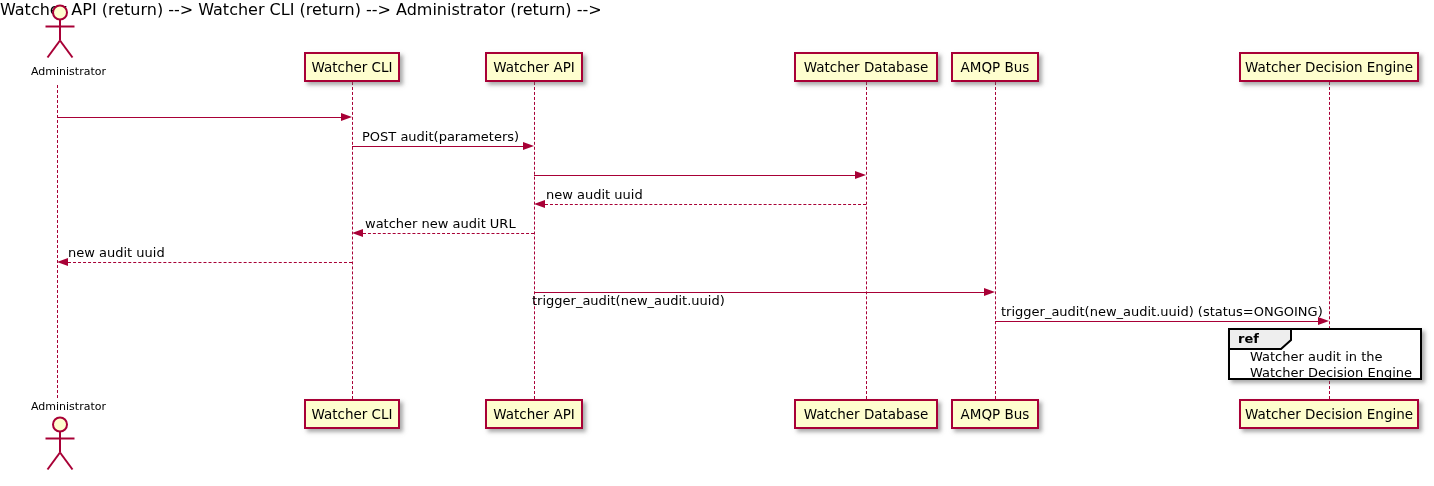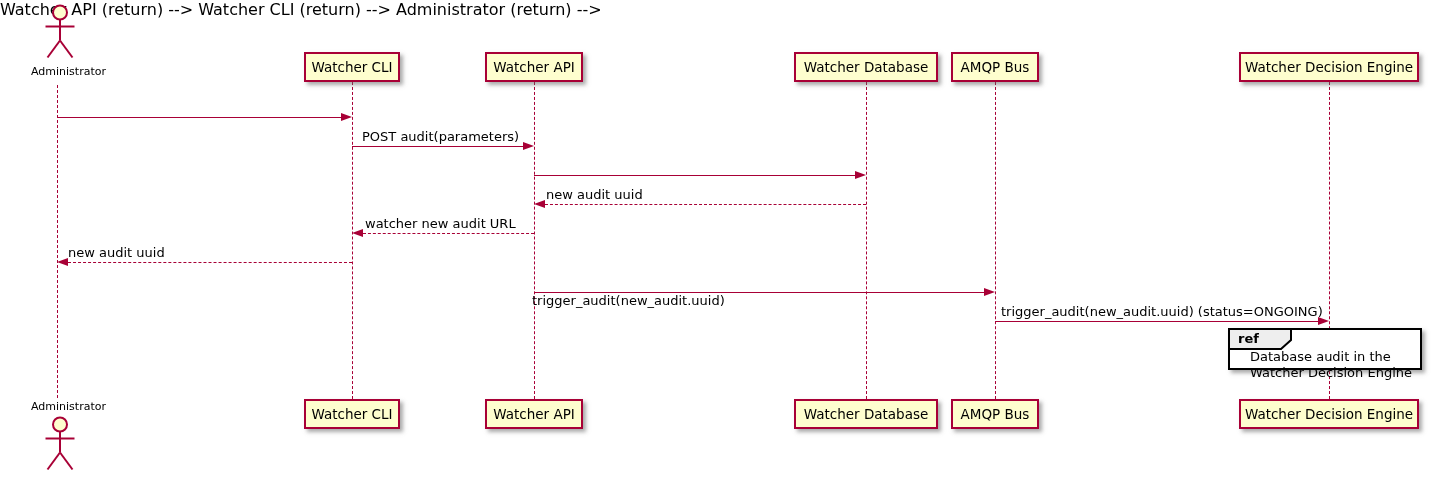--- a/index.html
+++ b/index.html
@@ -65,21 +65,21 @@
   .head.left  { border-right: 11px solid var(--accent); }
   .msg-label {
     position: absolute;
     font-size: 13px;
     white-space: nowrap;
     z-index: 2;
   }
   .ref-box {
     position: absolute;
     left: 1228px; top: 328px;
-    width: 194px; height: 42px;
+    width: 194px; height: 52px;
     background: #ffffff;
     border: 2px solid #000000;
     box-shadow: 3px 3px 4px rgba(100,100,100,0.55);
     z-index: 4;
   }
   .ref-tab {
     position: absolute;
     left: -2px; top: -2px;
     z-index: 5;
   }
@@ -187,18 +187,18 @@
   <div class="msg-line solid" style="left:995px; top:321px; width:324px;"></div>
   <div class="head right" style="left:1318px; top:317px;"></div>
 
   
   <div class="ref-box">
     <svg class="ref-tab" width="66" height="23" viewBox="0 0 66 23">
       <path d="M1,1 H63 V12 L53,21 H1 Z" fill="#EEEEEE" stroke="#000000" stroke-width="2"></path>
     </svg>
     <div class="ref-keyword">ref</div>
     <div class="ref-body">
-      <div>Database audit in the</div>
+      <div>Watcher audit in the</div>
       <div>Watcher Decision Engine</div>
     </div>
   </div>
 
 </div>
 
 </body></html>

